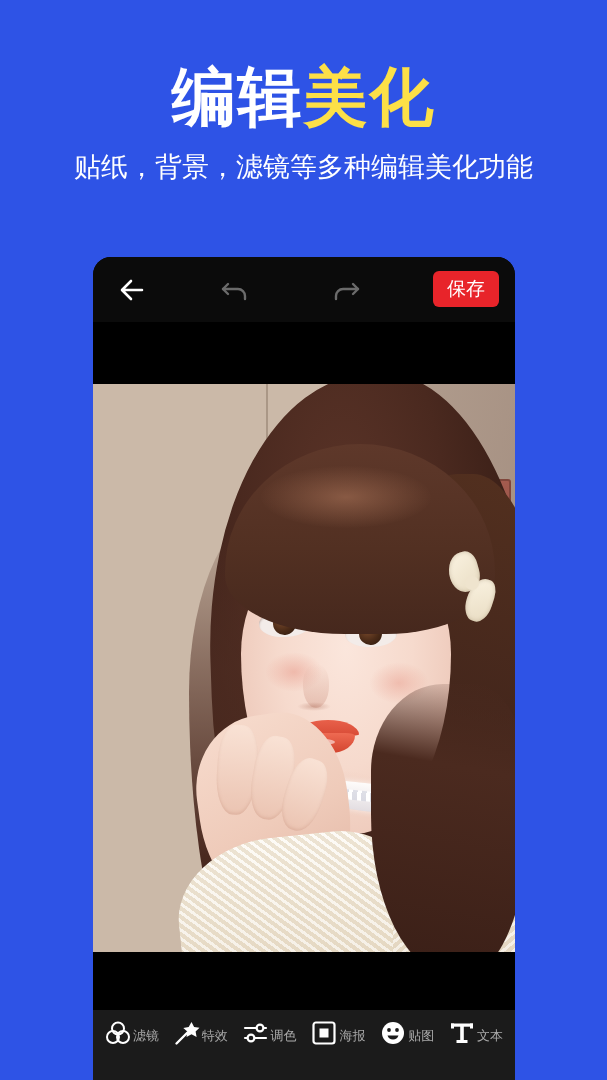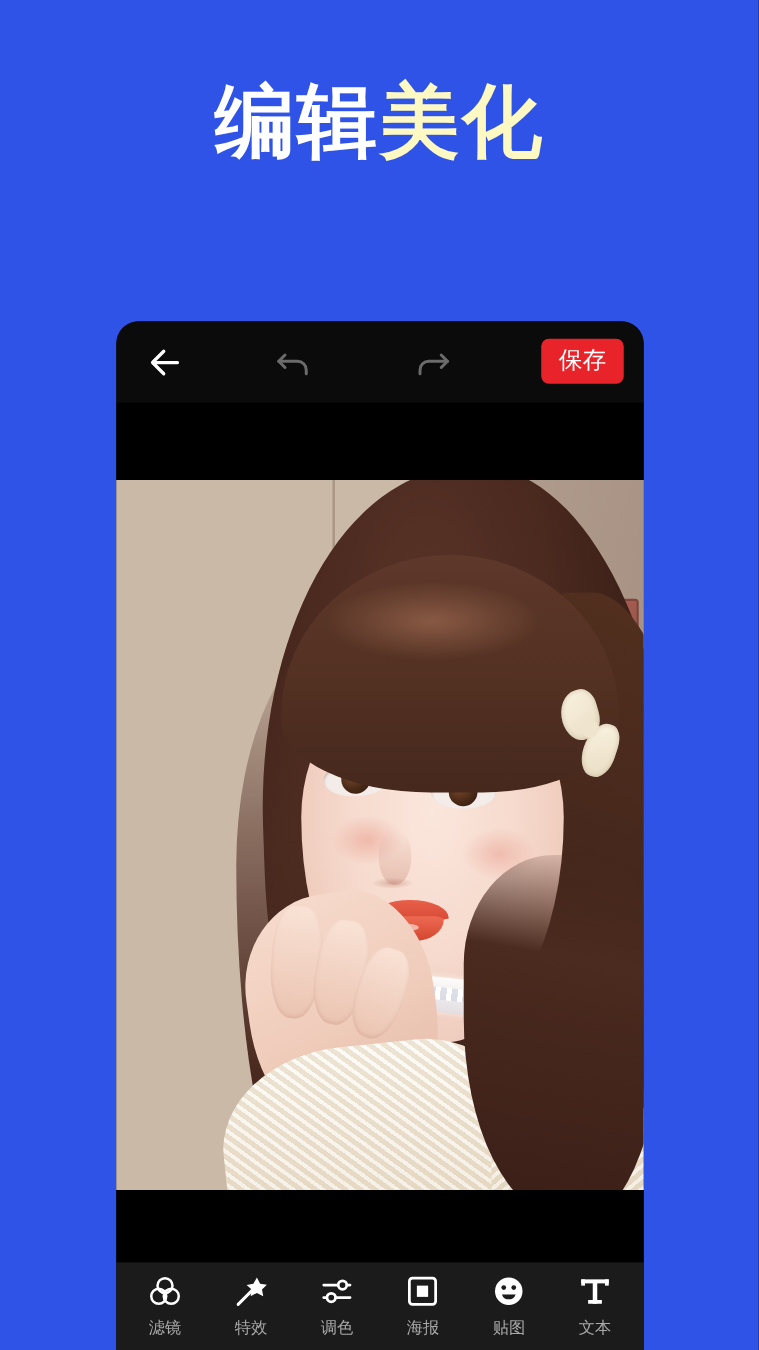--- a/index.html
+++ b/index.html
@@ -17,21 +17,21 @@
   }
   .promo-title {
     margin-top:62px;
     font-size:64px;
     font-weight:bold;
     letter-spacing:2px;
     line-height:1.1;
     white-space:nowrap;
   }
   .promo-title .w { color:#ffffff; }
-  .promo-title .y { color:#fef9c3; }
+  .promo-title .y { color:#fde047; }
   .promo-sub {
     margin-top:17px;
     font-size:27px;
     color:#FFFFFF;
     letter-spacing:0px;
     white-space:nowrap;
   }
 
   
   .phone {
@@ -271,21 +271,21 @@
 
   
   .toolbar {
     height:70px;
     background:#1B1B1B;
     display:flex; align-items:flex-start; justify-content:space-between;
     padding:8px 10px 0 10px;
   }
   .tool {
     width:58px;
-    display:flex; flex-direction:column; align-items:center;
+    display:flex; flex-direction:row; align-items:center;
     cursor:pointer;
   }
   .tool .glyph {
     height:30px; width:30px;
     display:flex; align-items:center; justify-content:center;
     color:#FFFFFF;
   }
   .tool .lbl {
     margin-top:5px;
     font-size:13px;
@@ -294,20 +294,21 @@
   }
   svg { display:block; }
 </style>
 </head>
 <body>
 
 <div class="promo">
   <div class="promo-title">
     <span class="w">编辑</span><span class="y">美化</span>
   </div>
+  <div class="promo-sub">贴纸，背景，滤镜等多种编辑美化功能</div>
 </div>
 
 <div class="phone">
 
   <div class="appbar">
     <span class="ab-back">
       <svg width="34" height="34" viewBox="0 0 34 34">
         <path d="M27 17 H8 M16 8 L7 17 L16 26" fill="none" stroke="#FFFFFF" stroke-width="2.6" stroke-linecap="round" stroke-linejoin="round"></path>
       </svg>
     </span>

